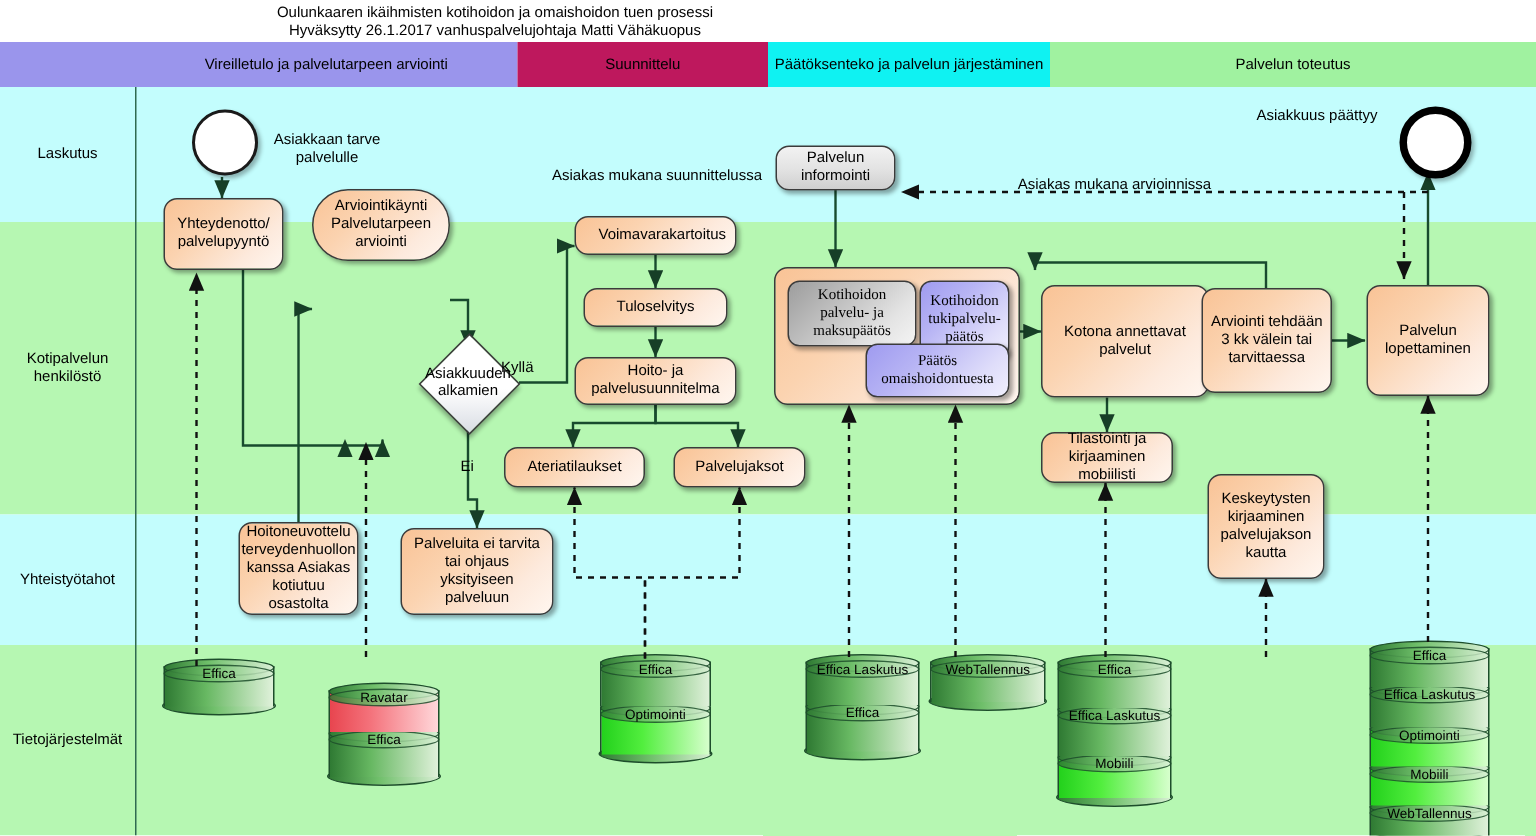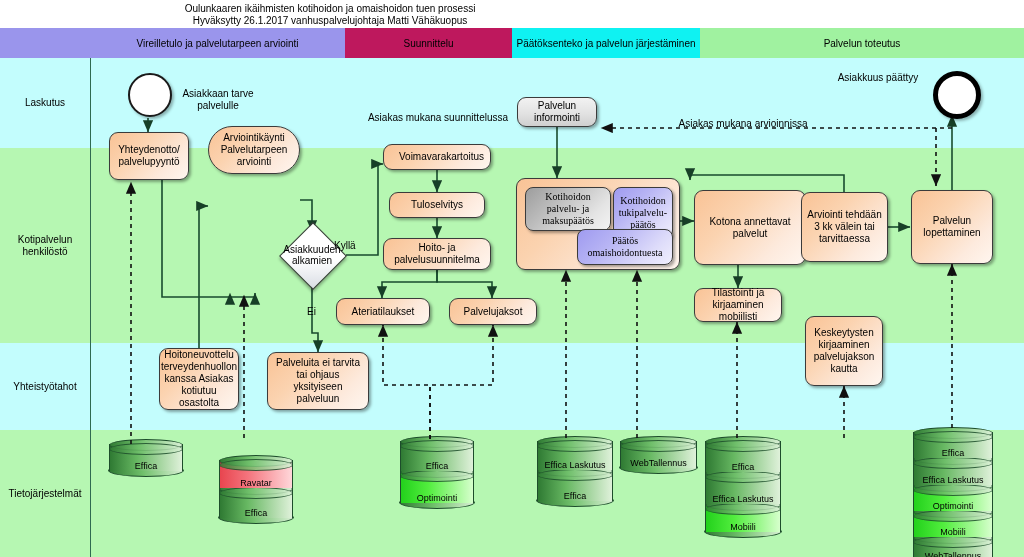--- a/index.html
+++ b/index.html
@@ -83,21 +83,21 @@
     position:absolute;font-size:10px;line-height:12px;color:#000;
     text-align:center;z-index:6;
   }
   .note.left{text-align:left;}
 
   
   .db{position:absolute;z-index:5;}
   .db .seg{
     position:relative;box-sizing:border-box;
     border-left:1px solid #1d4d2b;border-right:1px solid #1d4d2b;
-    display:flex;align-items:flex-end;justify-content:center;
+    display:flex;align-items:flex-start;justify-content:center;
     font-size:9px;color:#000;white-space:nowrap;
   }
   .db .seg .cap{
     position:absolute;left:-1px;right:-1px;top:-5px;height:10px;
     border:1px solid #1d4d2b;border-radius:50%;
     background:linear-gradient(90deg,#2f7a33 0%,#6fbf6a 40%,#d8efd4 100%);
   }
   .db .seg .cap2{
     position:absolute;left:-1px;right:-1px;top:-1px;height:10px;
     border:1px solid #1d4d2b;border-radius:50%;

